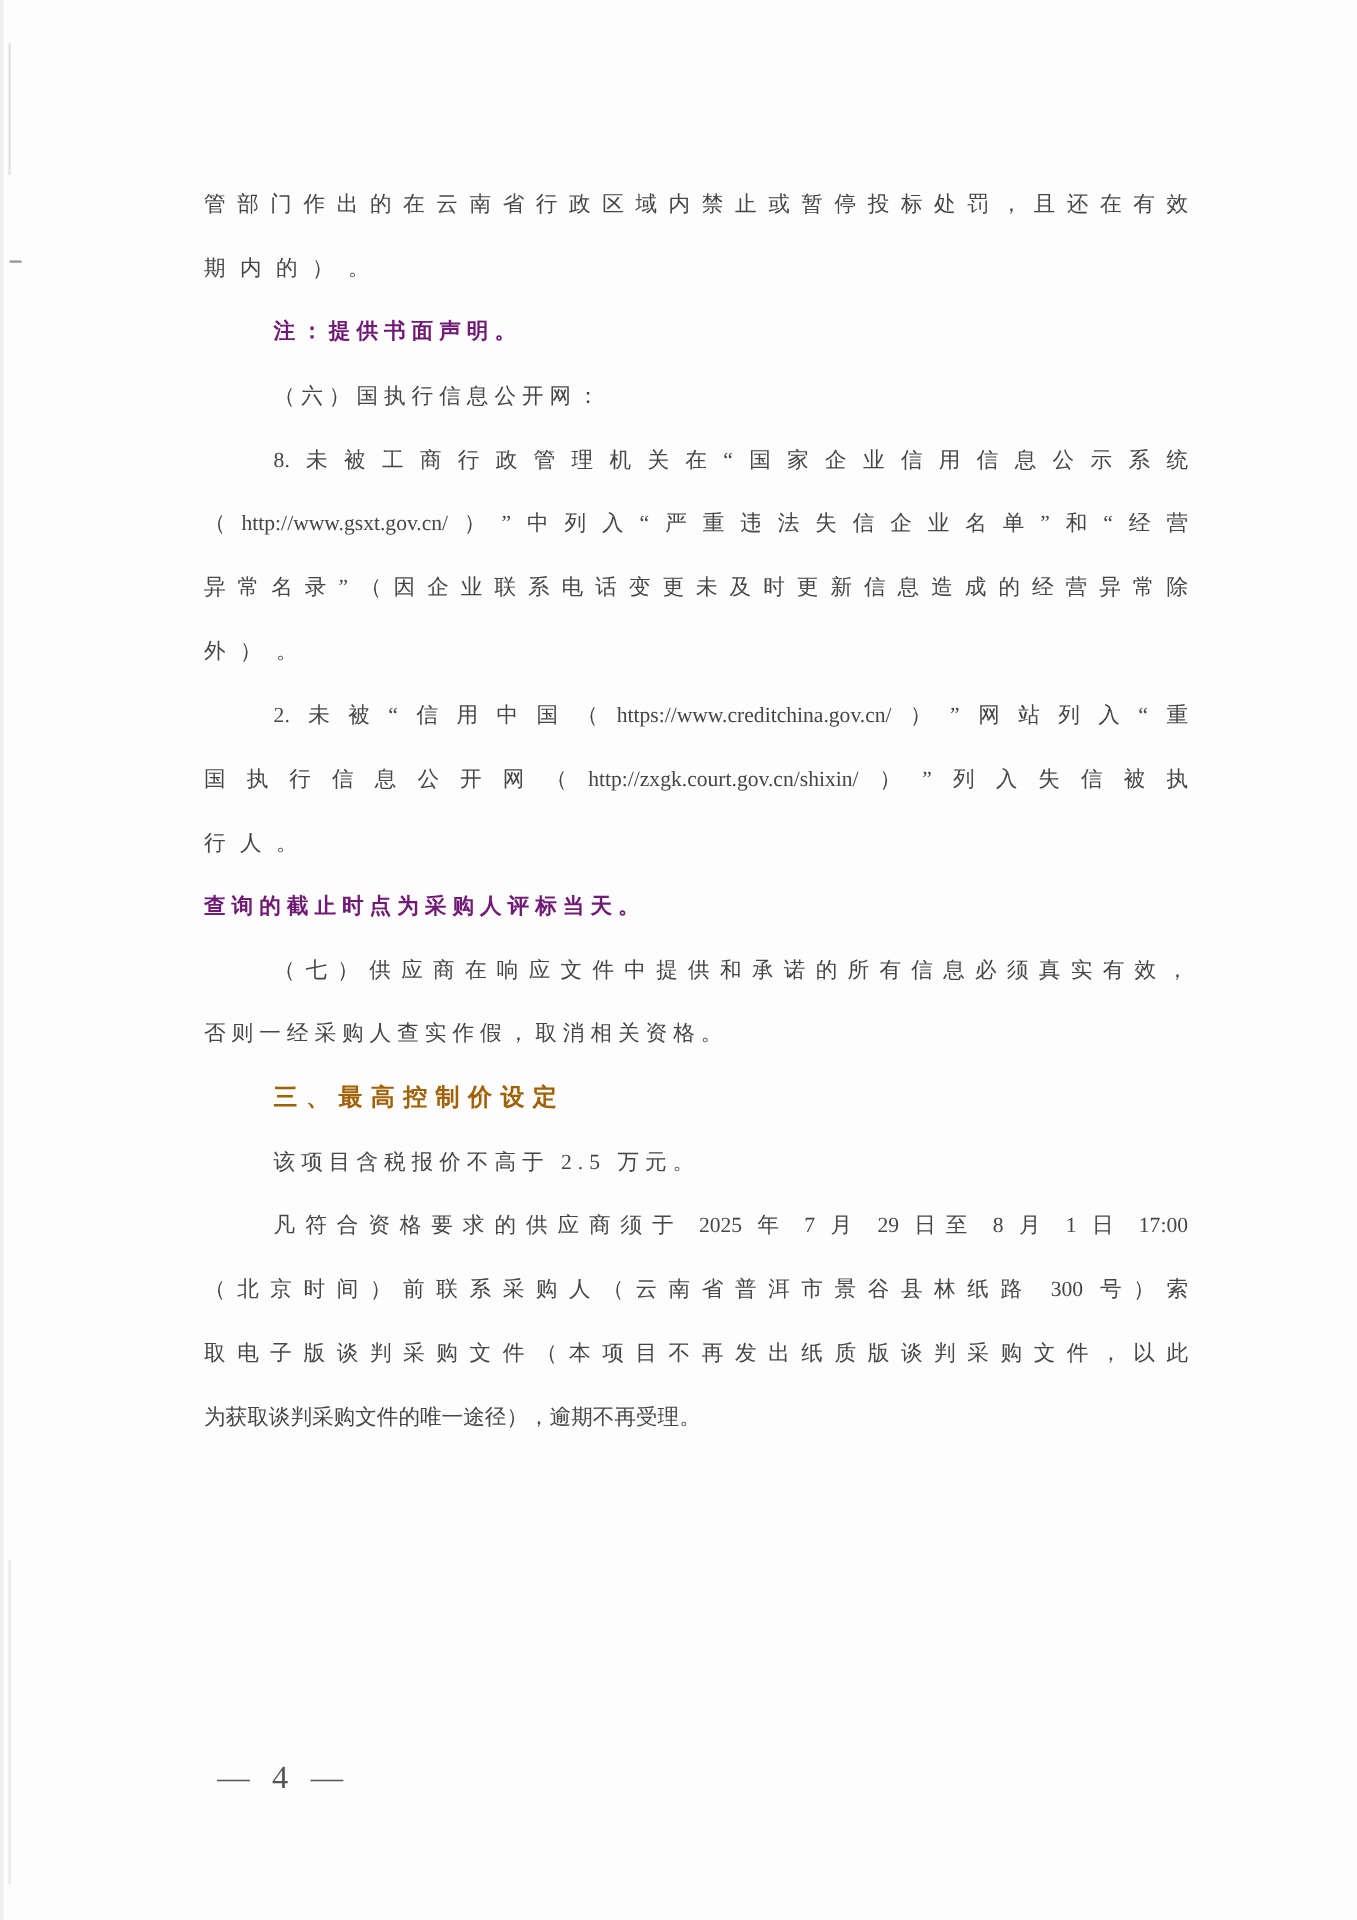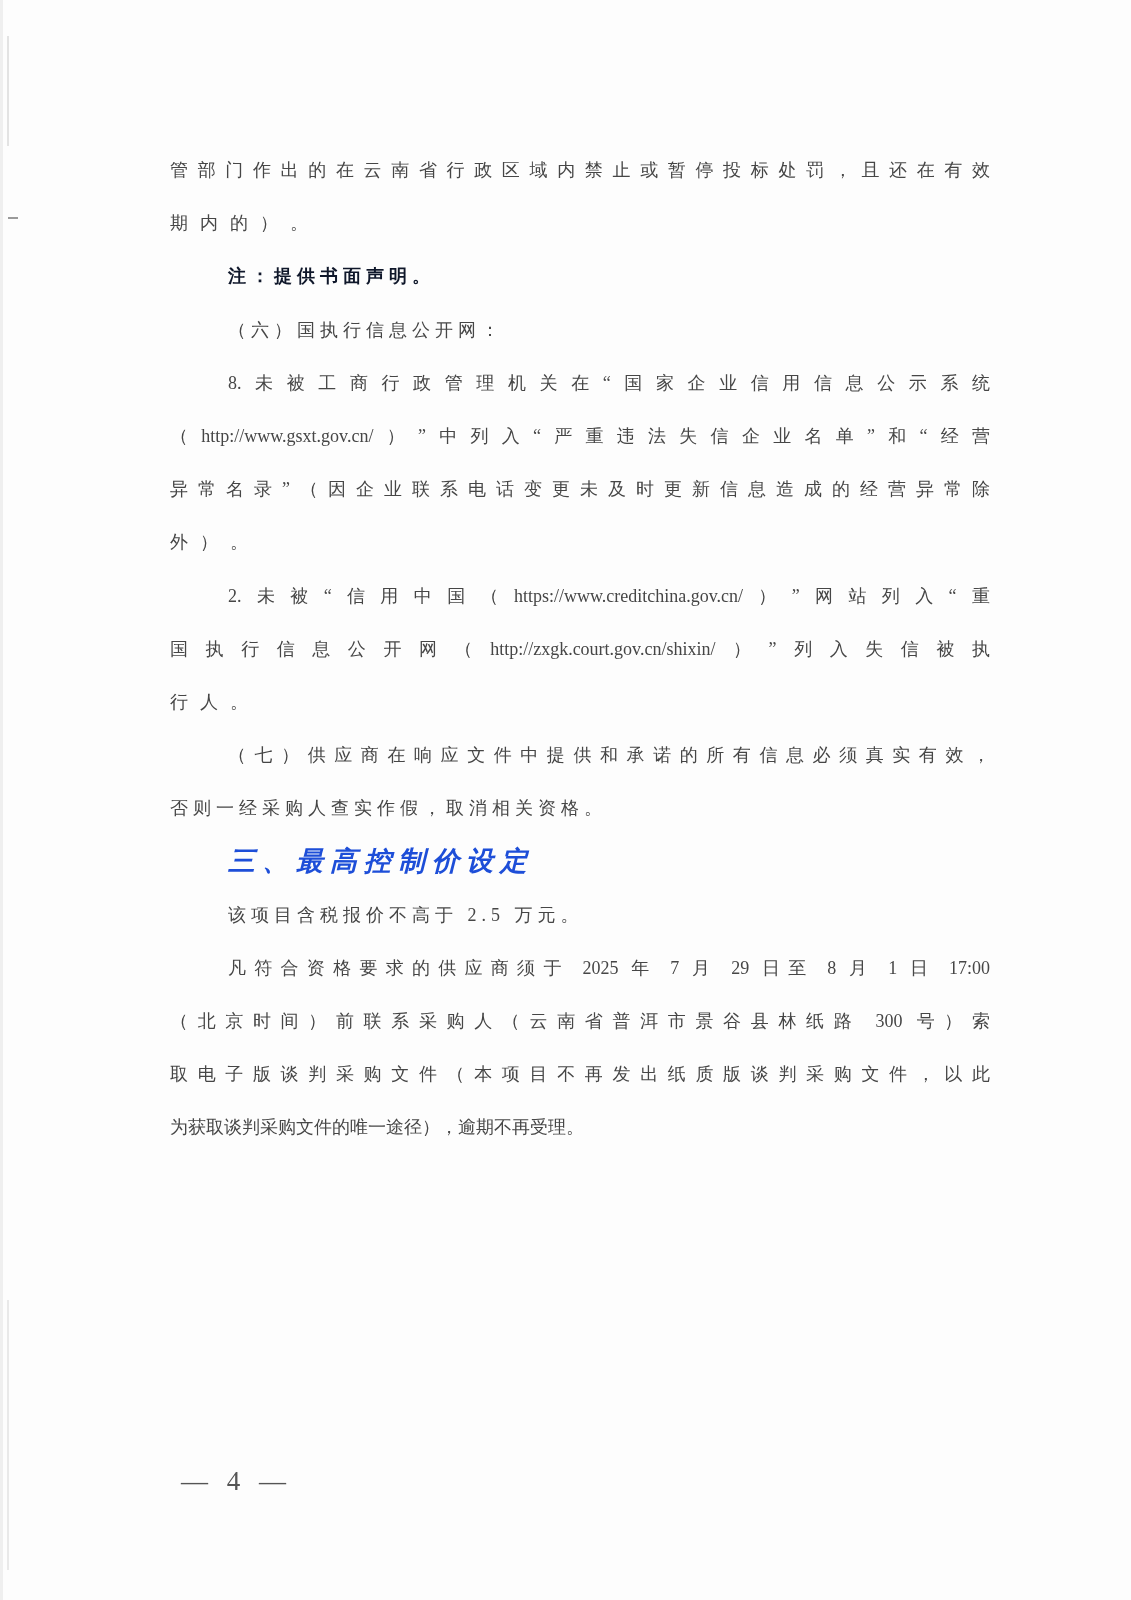--- a/index.html
+++ b/index.html
@@ -28,29 +28,28 @@
   .fill {
     white-space: normal;
     text-align: justify;
     text-align-last: justify;
     text-justify: inter-character;
     overflow: hidden;
   }
   .indent { text-indent: 58px; }
   .bold {
     font-weight: 700;
-    color: #0f172a;
+    color: #701a75;
   }
   .heading {
     font-weight: 700;
     font-family: "Liberation Sans", "DejaVu Sans", sans-serif;
-    color: #1d4ed8;
+    color: #a16207;
     letter-spacing: 7px;
-    font-size: 27px;
-    font-style: italic;
+    font-size: 20px;
   }
   .loose { letter-spacing: 5px; }
   .xloose { letter-spacing: 12px; }
   .footer {
     position: absolute;
     left: 181px;
     top: 1466px;
     font-size: 27px;
     letter-spacing: 6px;
     color: #555555;
@@ -93,20 +92,21 @@
     <div class="line xloose">期内的）。</div>
     <div class="line bold indent loose">注：提供书面声明。</div>
     <div class="line indent loose">（六）国执行信息公开网：</div>
     <div class="line indent fill">8.未被工商行政管理机关在“国家企业信用信息公示系统</div>
     <div class="line fill">（http://www.gsxt.gov.cn/）”中列入“严重违法失信企业名单”和“经营</div>
     <div class="line fill">异常名录”（因企业联系电话变更未及时更新信息造成的经营异常除</div>
     <div class="line xloose">外）。</div>
     <div class="line indent fill">2.未被“信用中国（https://www.creditchina.gov.cn/）”网站列入“重</div>
     <div class="line fill">国执行信息公开网（http://zxgk.court.gov.cn/shixin/）”列入失信被执</div>
     <div class="line xloose">行人。</div>
+    <div class="line bold loose">查询的截止时点为采购人评标当天。</div>
     <div class="line indent fill">（七）供应商在响应文件中提供和承诺的所有信息必须真实有效，</div>
     <div class="line loose">否则一经采购人查实作假，取消相关资格。</div>
     <div class="line heading indent">三、最高控制价设定</div>
     <div class="line indent loose">该项目含税报价不高于 2.5 万元。</div>
     <div class="line indent fill">凡符合资格要求的供应商须于 2025 年 7 月 29 日至 8 月 1 日 17:00</div>
     <div class="line fill">（北京时间）前联系采购人（云南省普洱市景谷县林纸路 300 号）索</div>
     <div class="line fill">取电子版谈判采购文件（本项目不再发出纸质版谈判采购文件，以此</div>
     <div class="line">为获取谈判采购文件的唯一途径），逾期不再受理。</div>
   </div>
 

